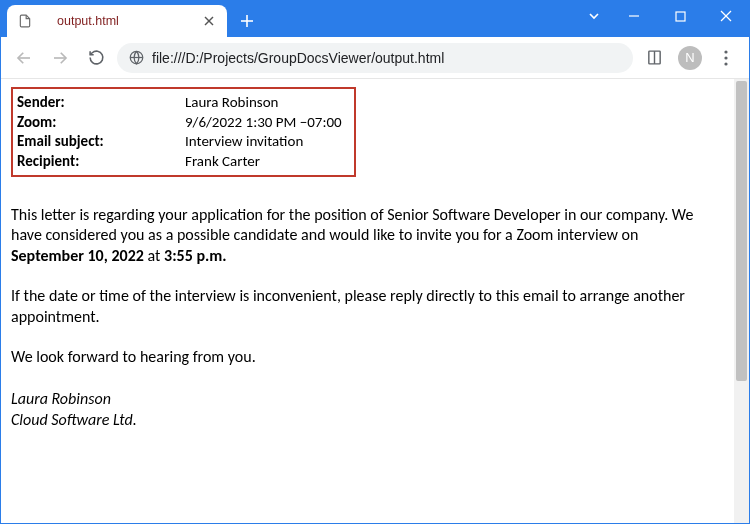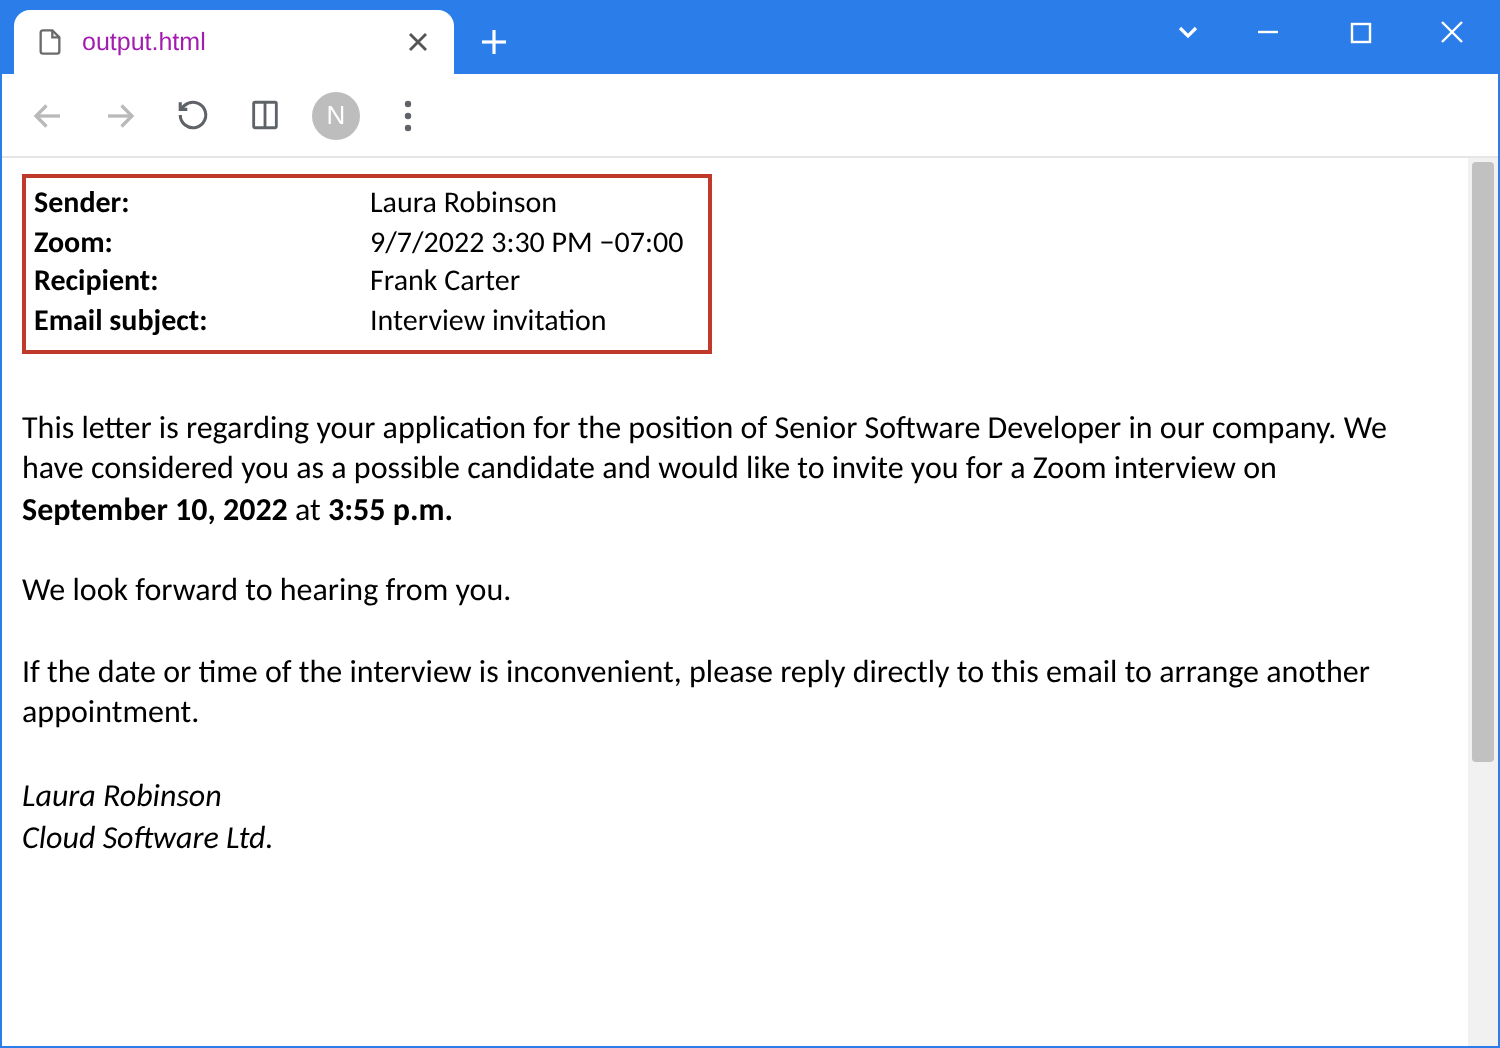--- a/index.html
+++ b/index.html
@@ -37,23 +37,24 @@
       min-width: 220px;
       position: relative;
     }
     .tab .favicon {
       width: 16px; height: 16px;
       display: flex; align-items: center; justify-content: center;
     }
     .tab .favicon svg { display: block; }
     .tab-title {
       font-size: 12.5px;
-      color: #a21caf;
+      color: #7f1d1d;
       flex: 1;
       white-space: nowrap;
+      margin-left: 16px;
     }
     .tab-close {
       width: 16px; height: 16px;
       display: flex; align-items: center; justify-content: center;
       color: #555;
       cursor: pointer;
       border-radius: 3px;
     }
     .new-tab {
       width: 28px; height: 28px;
@@ -235,20 +236,30 @@
           <line x1="4" y1="12" x2="20" y2="12"></line>
           <polyline points="13 5 20 12 13 19"></polyline>
         </svg>
     </div>
     <div class="nav-btn">
       <svg width="17" height="17" viewBox="0 0 24 24" fill="none" stroke="currentColor" stroke-width="2.2">
           <path d="M3 12a9 9 0 1 0 3-6.7L3 8"></path>
           <polyline points="3 3 3 8 8 8"></polyline>
         </svg>
     </div>
+    <div class="addr-bar">
+      <span class="globe">
+        <svg width="15" height="15" viewBox="0 0 24 24" fill="none" stroke="#5f6368" stroke-width="2">
+            <circle cx="12" cy="12" r="10"></circle>
+            <line x1="2" y1="12" x2="22" y2="12"></line>
+            <path d="M12 2a15 15 0 0 1 0 20a15 15 0 0 1 0-20"></path>
+          </svg>
+      </span>
+      <input class="addr-text" type="text" value="file:///D:/Projects/GroupDocsViewer/output.html" style="">
+    </div>
     <div class="ext-icon">
       <svg width="17" height="17" viewBox="0 0 24 24" fill="none" stroke="#5f6368" stroke-width="2">
           <rect x="4" y="3" width="16" height="18" rx="1"></rect>
           <line x1="12" y1="3" x2="12" y2="21"></line>
         </svg>
     </div>
     <div class="profile-icon">
       <div class="profile-badge">N</div>
     </div>
     <div class="menu-dots">
@@ -263,38 +274,38 @@
   <div class="content-wrap">
     <div class="content">
 
       <div class="meta-box">
         <div class="meta-row">
           <div class="meta-label">Sender:</div>
           <div class="meta-val">Laura Robinson</div>
         </div>
         <div class="meta-row">
           <div class="meta-label">Zoom:</div>
-          <div class="meta-val">9/7/2022 3:30 PM −07:00</div>
+          <div class="meta-val">9/6/2022 1:30 PM −07:00</div>
+        </div>
+        <div class="meta-row">
+          <div class="meta-label">Email subject:</div>
+          <div class="meta-val">Interview invitation</div>
         </div>
         <div class="meta-row">
           <div class="meta-label">Recipient:</div>
           <div class="meta-val">Frank Carter</div>
         </div>
-        <div class="meta-row">
-          <div class="meta-label">Email subject:</div>
-          <div class="meta-val">Interview invitation</div>
-        </div>
       </div>
 
       <div class="body">
         <p>
           <span>This letter is regarding your application for the position of Senior Software Developer in our company. We have considered you as a possible candidate and would like to invite you for a Zoom interview on </span><b>September 10, 2022</b><span> at </span><b>3:55 p.m.</b>
         </p>
+        <p>If the date or time of the interview is inconvenient, please reply directly to this email to arrange another appointment.</p>
         <p>We look forward to hearing from you.</p>
-        <p>If the date or time of the interview is inconvenient, please reply directly to this email to arrange another appointment.</p>
       </div>
 
       <div class="sig">
         <p>Laura Robinson</p>
         <p>Cloud Software Ltd.</p>
       </div>
 
     </div>
     <div class="scrollbar">
       <div class="scrollbar-thumb"></div>

